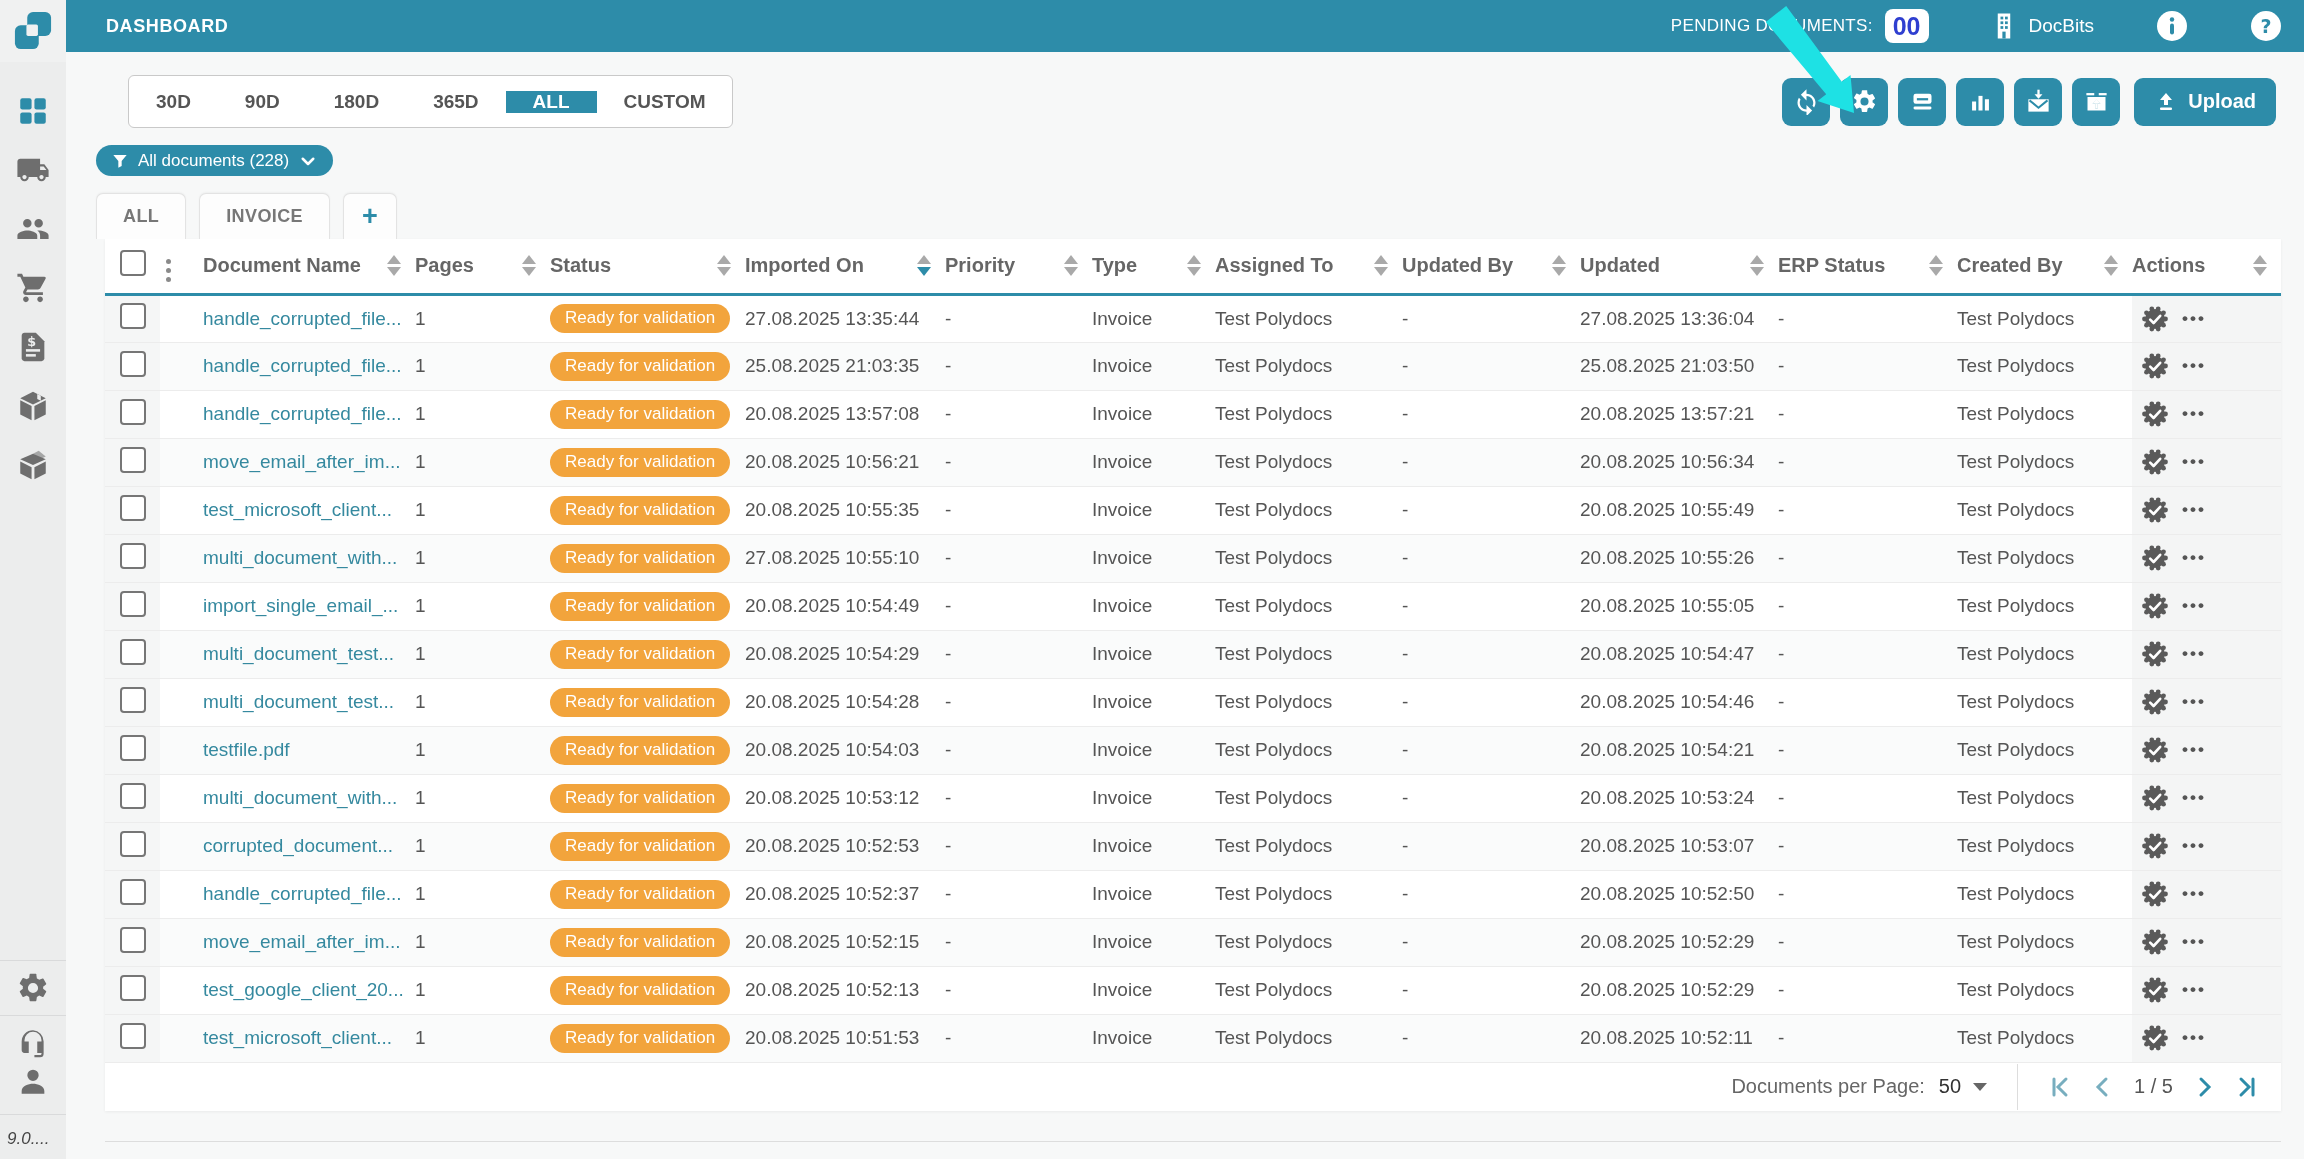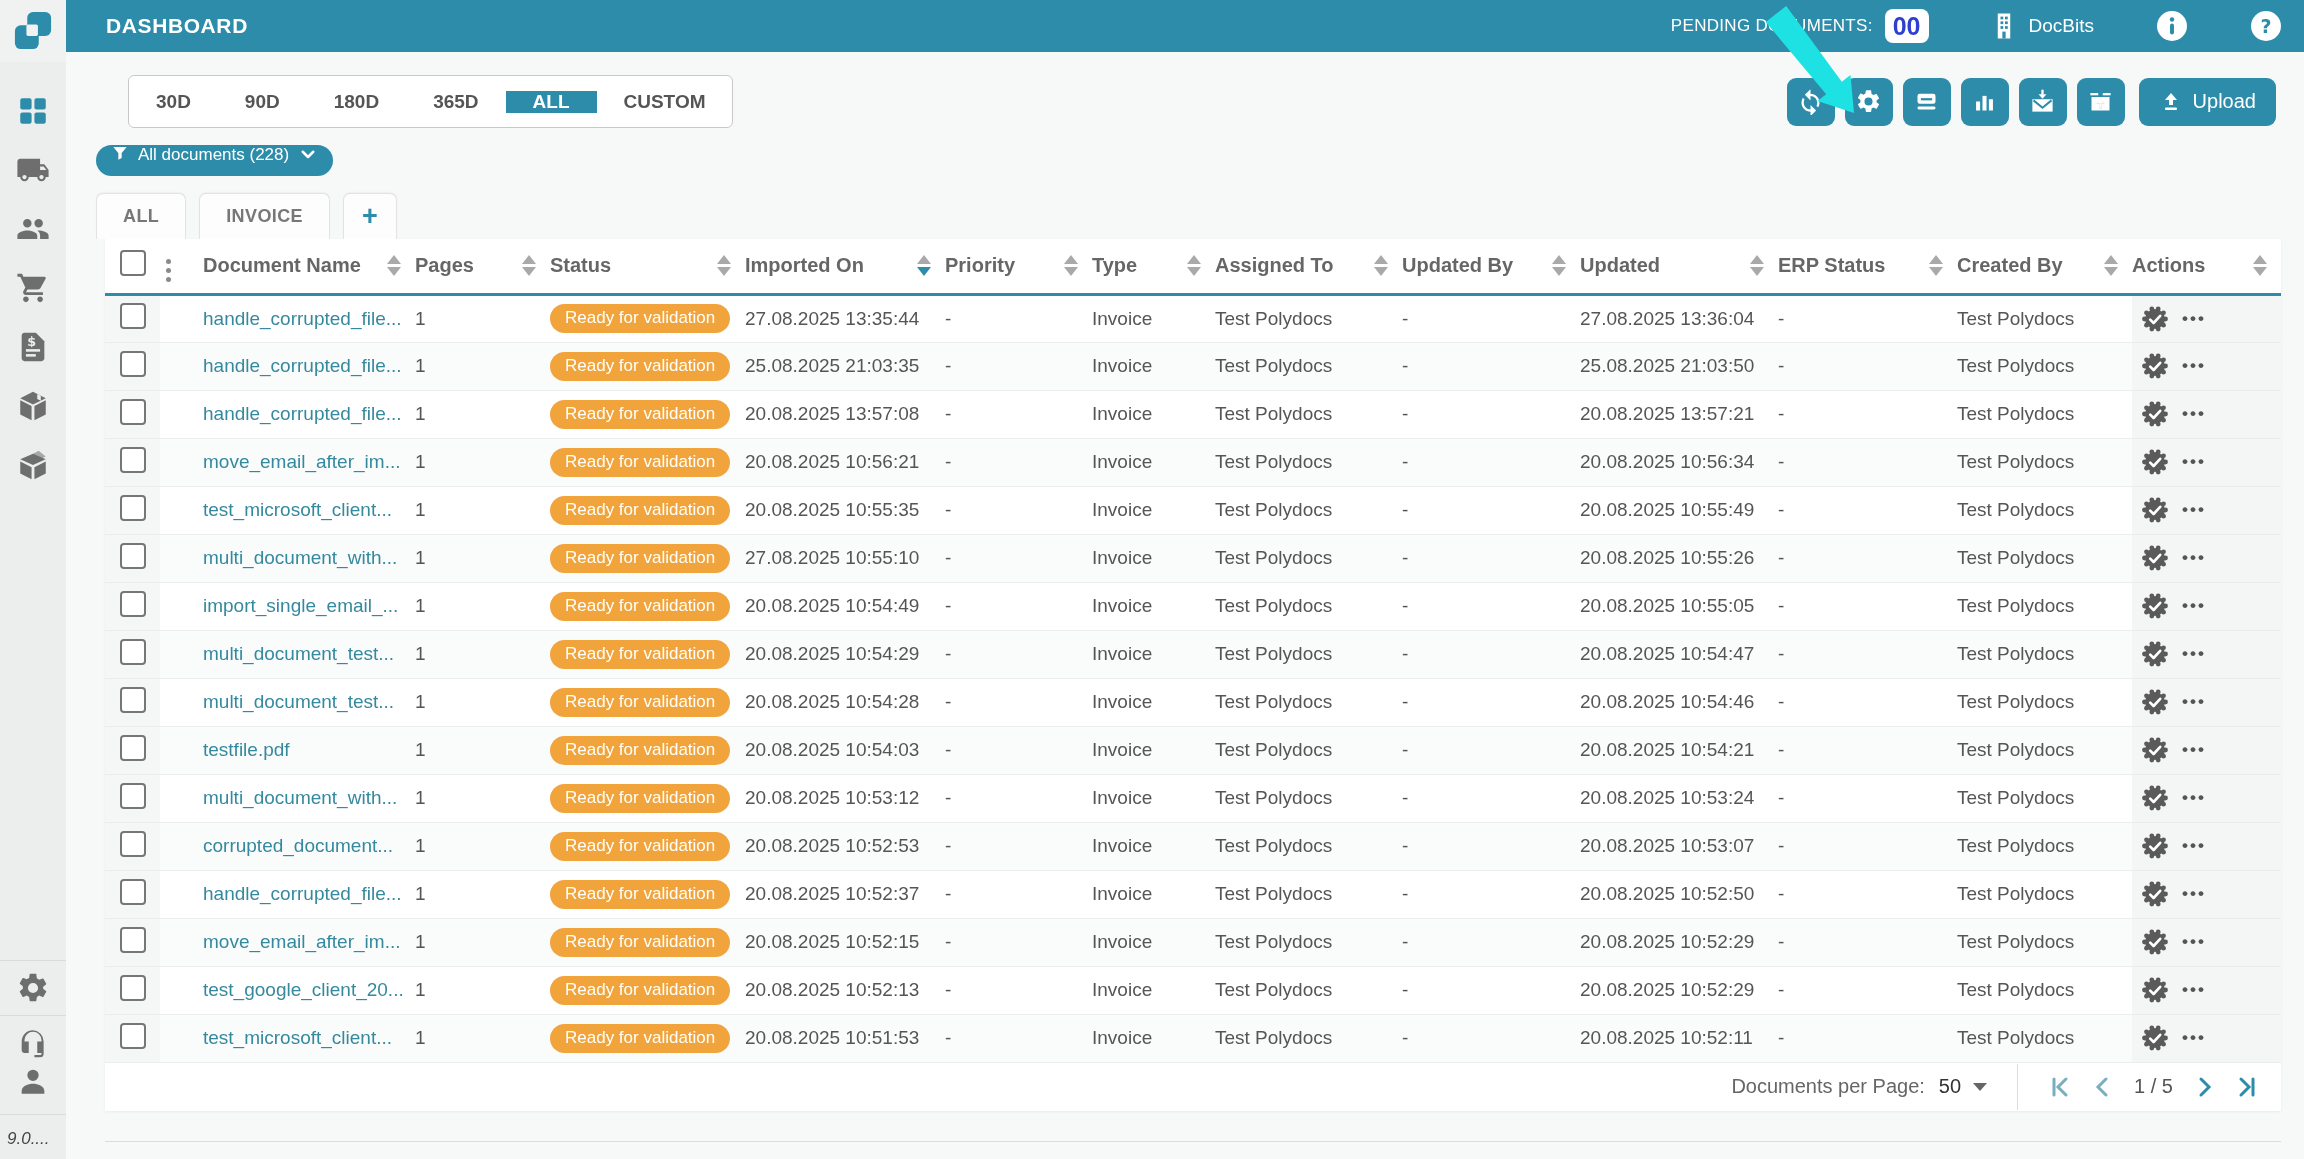--- a/index.html
+++ b/index.html
@@ -19,21 +19,21 @@
   .side-btn { width:66px; height:38px; display:flex; align-items:center; justify-content:center; cursor:pointer; }
   .side-btn svg { width:34px; height:34px; fill:#6e6e6e; }
   .side-btn.active svg { fill:#2d8ca9; }
   .side-div { width:66px; border-top:1px solid #d9dadb; margin:8px 0; }
   .version-label { font-size:17px; color:#444; margin:14px 0 10px 0; align-self:flex-start; padding-left:7px; }
   
   .topbar {
     position:absolute; left:66px; top:0; width:2238px; height:52px; background:#2d8ca9;
     display:flex; align-items:center; color:#fff; z-index:4;
   }
-  .topbar-title { font-size:21px; font-weight:bold; letter-spacing:.6px; margin-left:40px; }
+  .topbar-title { font-size:18px; font-weight:bold; letter-spacing:.6px; margin-left:40px; }
   .topbar-right { margin-left:auto; display:flex; align-items:center; margin-right:22px; }
   .pending-label { font-size:17px; letter-spacing:.3px; }
   .pending-badge {
     background:#fff; color:#2f3fd0; font-weight:bold; font-size:25px;
     border-radius:8px; padding:2px 8px; margin-left:12px; line-height:30px;
   }
   .org { display:flex; align-items:center; margin-left:60px; }
   .org svg { width:30px; height:30px; fill:#fff; }
   .org-name { font-size:19px; margin-left:10px; }
   .round-icon { margin-left:62px; width:32px; height:32px; cursor:pointer; }
@@ -57,28 +57,28 @@
     font-weight:600; cursor:pointer; }
   .seg-item.active { background:#2d8ca9; color:#fff; }
   .toolbar-btns { margin-left:auto; display:flex; align-items:center; gap:10px; }
   .tool-btn {
     width:48px; height:48px; border-radius:9px; background:#2d8ca9; border:none; cursor:pointer;
     display:flex; align-items:center; justify-content:center;
   }
   .tool-btn svg { width:27px; height:27px; fill:#fff; }
   .upload-btn {
     height:48px; border-radius:9px; background:#2d8ca9; border:none; cursor:pointer; color:#fff;
-    display:flex; align-items:center; gap:10px; padding:0 20px; font-size:20px; font-weight:400;
+    display:flex; align-items:center; gap:10px; padding:0 20px; font-size:20px; font-weight:700;
     font-family:"Liberation Sans","DejaVu Sans",sans-serif; margin-left:4px;
   }
   .upload-btn svg { width:24px; height:24px; fill:#fff; }
   
   .pill-row { margin:17px 0 0 30px; }
   .filter-pill {
-    display:inline-flex; gap:10px; background:#2d8ca9; color:#fff;
+    display:inline-flex; align-items:center; gap:10px; background:#2d8ca9; color:#fff;
     border-radius:16px; height:31px; padding:0 16px; font-size:17px; cursor:pointer;
   }
   .filter-pill svg { width:16px; height:16px; fill:#fff; }
   
   .tabs-row { display:flex; gap:13px; margin:17px 0 0 30px; align-items:flex-end; }
   .tab {
     background:#fdfdfd; border:1px solid #e3e3e3; border-bottom:none; border-radius:7px 7px 0 0;
     height:46px; min-width:74px; padding:0 26px; display:flex; align-items:center; justify-content:center;
     font-size:18px; font-weight:bold; color:#777; letter-spacing:.4px; cursor:pointer;
     box-shadow:0 -1px 2px rgba(0,0,0,.04);

